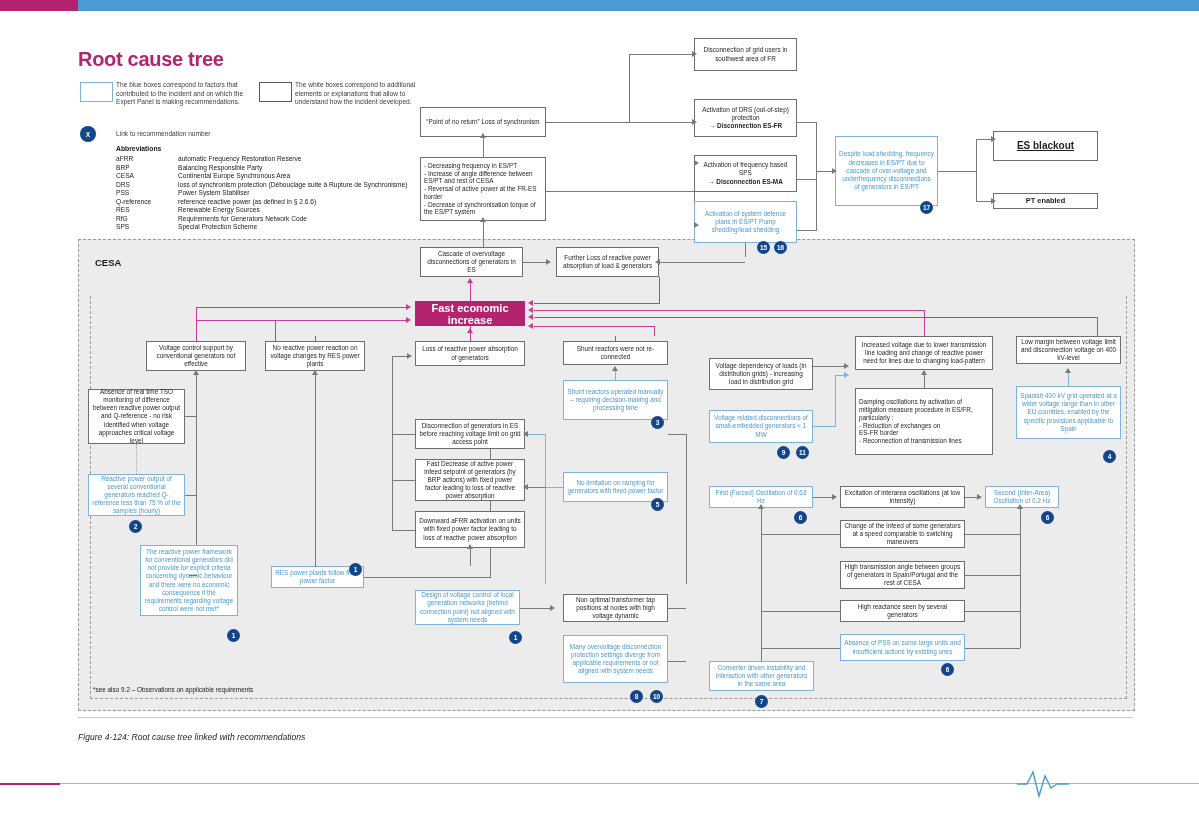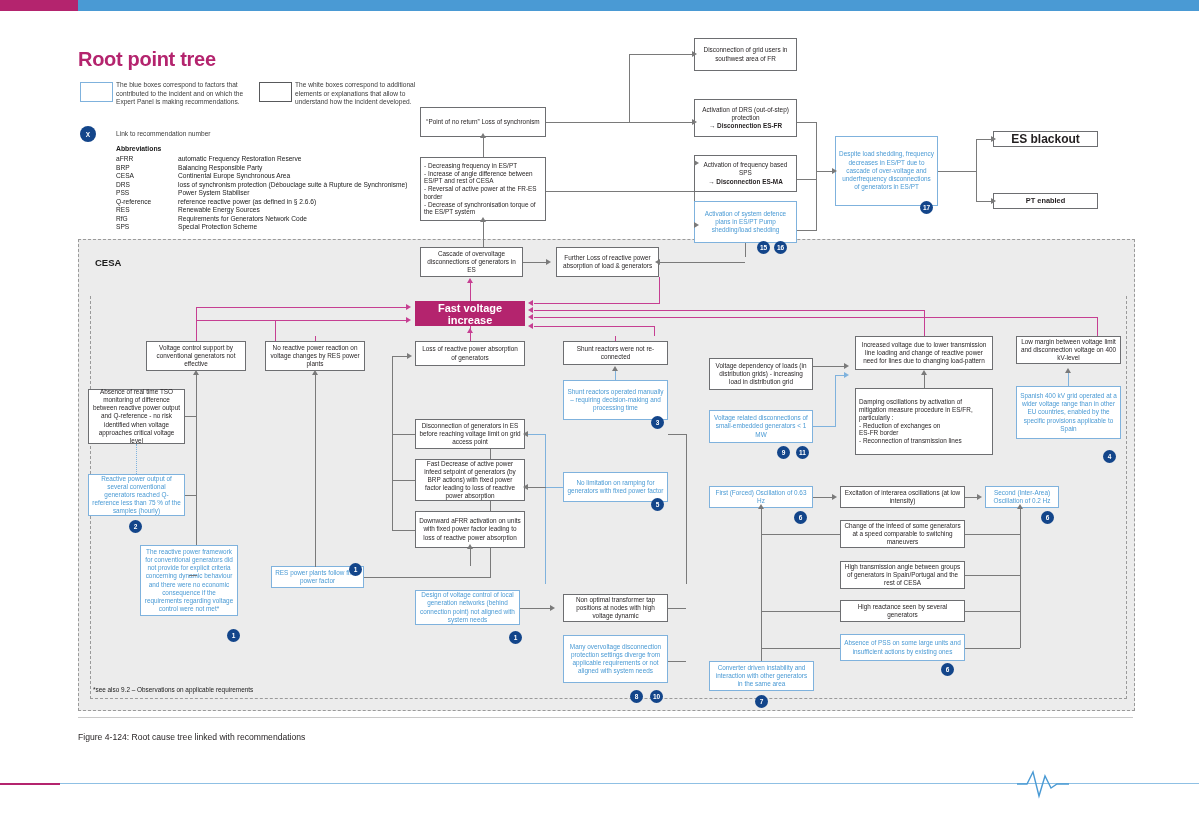--- a/index.html
+++ b/index.html
@@ -70,34 +70,34 @@
   .arw-r{border-top:3.2px solid transparent;border-bottom:3.2px solid transparent;border-left:5px solid #7a7a7a;}
   .arw-l{border-top:3.2px solid transparent;border-bottom:3.2px solid transparent;border-right:5px solid #7a7a7a;}
   .arw-u{border-left:3.2px solid transparent;border-right:3.2px solid transparent;border-bottom:5px solid #7a7a7a;}
   .arw-r.m{border-left-color:#c63f92;}
   .arw-l.m{border-right-color:#c63f92;}
   .arw-u.m{border-bottom-color:#c63f92;}
   .arw-r.b{border-left-color:#7fb2dd;}
 
   
   .cap-rule{position:absolute;left:78px;top:706px;width:1055px;height:1px;background:#c9c9c9;}
-  .caption{position:absolute;left:78px;top:721px;font-size:8.6px;color:#231f20;}
+  .caption{position:absolute;left:78px;top:721px;font-size:8.6px;color:#231f20;font-style:italic;}
   .foot-rule-m{position:absolute;left:0;top:772px;width:60px;height:2px;background:#b4246e;}
   .foot-rule-b{position:absolute;left:60px;top:772px;width:1139px;height:1px;background:#8fc0e4;}
   .wave{position:absolute;left:1015px;top:755px;}
 </style>
 </head>
 <body>
 
 <div class="bar-magenta"></div>
 <div class="bar-blue"></div>
 
 <div class="page">
 
-  <div class="title">Root point tree</div>
+  <div class="title">Root cause tree</div>
 
   <div class="legend-box lg-blue"></div>
   <div class="lg-text lg-t1">The blue boxes correspond to factors that contributed to the incident and on which the Expert Panel is making recommendations.</div>
   <div class="legend-box lg-white"></div>
   <div class="lg-text lg-t2">The white boxes correspond to additional elements or explanations that allow to understand how the incident developed.</div>
   <div class="lg-circ">X</div>
   <div class="lg-text lg-t3">Link to recommendation number</div>
   <div class="abbr-title">Abbreviations</div>
   <div class="abbr-list">
     <div class="abbr-row">
@@ -204,21 +204,21 @@
 - Increase of angle difference between ES/PT and rest of CESA
 - Reversal of active power at the FR-ES border
 - Decrease of synchronisation torque of the ES/PT system</span>
     </div>
 
   <div class="node n-blue" style="left:835px;top:125px;width:103px;height:70px;">
     <span>Despite load shedding, frequency decreases in ES/PT due to cascade of over-voltage and underfrequency disconnections of generators in ES/PT</span>
     </div>
   <div class="badge" style="left:920px;top:190px;">17</div>
 
-  <div class="node n-white n-bold" style="left:993px;top:120px;width:105px;height:16px;font-size:12px;">
+  <div class="node n-white n-bold" style="left:993px;top:120px;width:105px;height:30px;font-size:10px;text-decoration:underline;">
     <span>ES blackout</span>
     </div>
   <div class="node n-white n-bold" style="left:993px;top:182px;width:105px;height:16px;font-size:7.4px;">
     <span>PT enabled</span>
     </div>
 
   <div class="node n-white" style="left:420px;top:236px;width:103px;height:30px;">
     <span>Cascade of overvoltage disconnections of generators in ES</span>
     </div>
   <div class="node n-white" style="left:556px;top:236px;width:103px;height:30px;">
@@ -227,21 +227,21 @@
 
   <div class="ln lnh" style="left:523px;top:251px;width:24px;"></div>
   <div class="arw arw-r" style="left:546px;top:248px;"></div>
   <div class="ln lnh" style="left:659px;top:251px;width:86px;"></div>
   <div class="arw arw-l" style="left:655px;top:248px;"></div>
 
   <div class="ln lnv ln-m" style="left:470px;top:272px;height:18px;"></div>
   <div class="arw arw-u m" style="left:467px;top:267px;"></div>
 
   <div class="node n-magenta" style="left:415px;top:290px;width:110px;height:25px;">
-    <span>Fast voltage increase</span>
+    <span>Fast economic increase</span>
     </div>
 
   <div class="ln lnh ln-m" style="left:196px;top:296px;width:212px;"></div>
   <div class="ln lnh ln-m" style="left:196px;top:309px;width:212px;"></div>
   <div class="arw arw-r m" style="left:406px;top:293px;"></div>
   <div class="arw arw-r m" style="left:406px;top:306px;"></div>
   <div class="ln lnv ln-m" style="left:196px;top:296px;height:34px;"></div>
   <div class="ln lnv ln-m" style="left:275px;top:309px;height:21px;"></div>
 
   <div class="ln lnh ln-m" style="left:534px;top:292px;width:126px;"></div>

